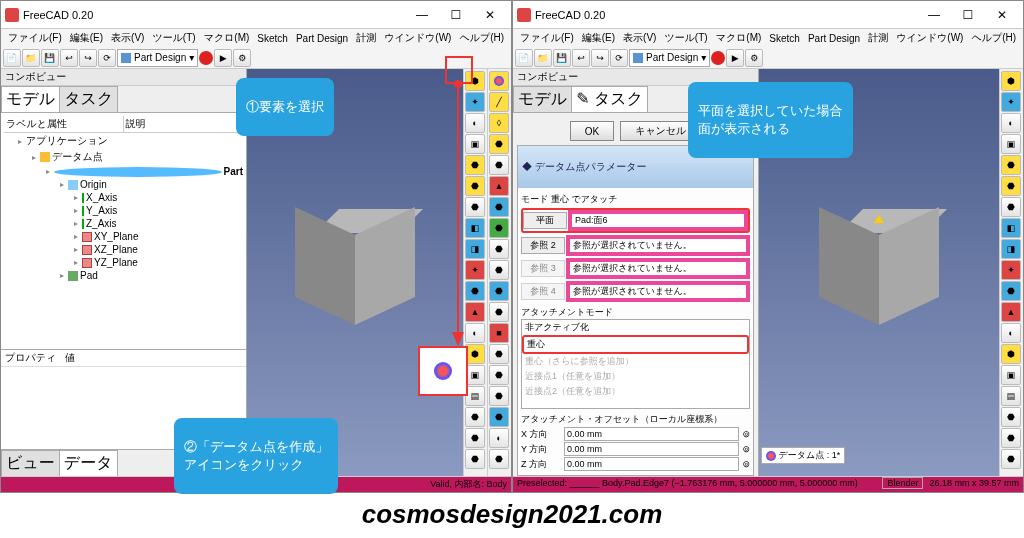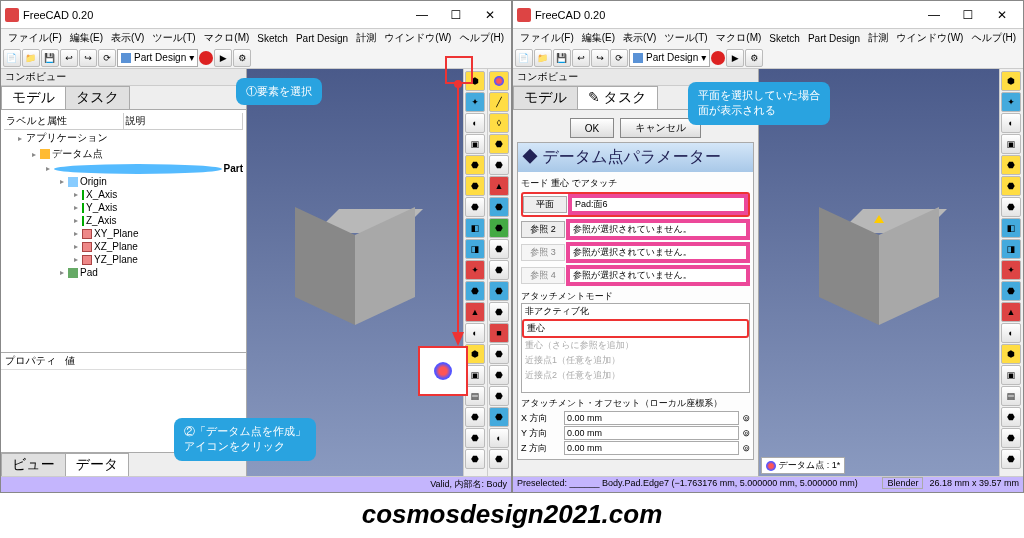--- a/index.html
+++ b/index.html
@@ -15,21 +15,21 @@
   .menubar span { padding: 0 3px; }
   .toolbar { height: 22px; display: flex; gap: 1px; align-items: center; padding: 0 2px; background: #f4f4f4; border-bottom: 1px solid #ccc; }
   .tbtn { width: 18px; height: 18px; border: 1px solid #bbb; background: linear-gradient(#fff,#e4e4e4); border-radius: 2px; display: flex; align-items: center; justify-content: center; font-size: 9px; }
   .wbdrop { display: flex; align-items: center; border: 1px solid #aaa; background: #fff; height: 18px; padding: 0 3px; font-size: 10px; gap: 3px; }
   .wbdrop .sq { width: 10px; height: 10px; background: #5a92d6; }
   .recbtn { width: 14px; height: 14px; border-radius: 50%; background: #d22; }
   .body { flex: 1; display: flex; min-height: 0; }
   .leftcol { width: 246px; display: flex; flex-direction: column; border-right: 1px solid #aaa; background: #f4f4f4; }
   .panelhdr { font-size: 10px; padding: 1px 4px; background: #e8e8e8; border-bottom: 1px solid #ccc; }
   .tabs { display: flex; background: #eee; border-bottom: 1px solid #aaa; }
-  .tab { padding: 2px 10px; font-size: 14px; border: 1px solid #aaa; border-bottom: none; background: #fff; margin-right: -1px; }
+  .tab { padding: 2px 4px; font-size: 16px; border: 1px solid #aaa; border-bottom: none; background: #fff; margin-right: -1px; }
   .tab.inact { background: #e0e0e0; }
   .tree { flex: 1; background: #fff; overflow: auto; padding: 3px; font-size: 10px; }
   .tree .hdr { display: flex; border-bottom: 1px solid #ccc; }
   .tree .hdr span { flex: 1; padding: 1px 2px; border-right: 1px solid #ccc; }
   .tree ul { list-style: none; padding-left: 14px; }
   .tree li { padding: 1px 0; display: flex; align-items: center; gap: 2px; }
   .tree li::before { content: "▸"; font-size: 8px; color: #888; margin-right: 2px; }
   .ticon { width: 10px; height: 10px; display: inline-block; }
   .ticon.doc { background: #fb3; }
   .ticon.body { background: #5bf; border-radius: 50%; }
@@ -46,40 +46,40 @@
   .cube { position: absolute; top: 50%; left: 50%; width: 120px; height: 120px; transform: translate(-50%,-55%); }
   .cube .top { position: absolute; width: 84px; height: 48px; background: #b8b8b8; transform: skewX(-45deg) scaleY(0.5); top: -10px; left: 32px; }
   .cube .left { position: absolute; width: 60px; height: 90px; background: #888; top: 14px; left: 0; transform: skewY(25deg); }
   .cube .right { position: absolute; width: 60px; height: 90px; background: #a8a8a8; top: 14px; left: 60px; transform: skewY(-25deg); }
   .vtool { width: 24px; background: #f0f0f0; border-left: 1px solid #ccc; display: flex; flex-direction: column; gap: 1px; padding: 2px 1px; overflow: hidden; }
   .vbtn { width: 20px; height: 20px; border: 1px solid #bbb; background: linear-gradient(#fff,#e4e4e4); border-radius: 2px; font-size: 9px; display: flex; align-items: center; justify-content: center; }
   .vbtn.y { background: #fd4; }
   .vbtn.b { background: #4ad; }
   .vbtn.r { background: #d44; }
   .vbtn.g { background: #4a4; }
-  .status { height: 16px; background: #c4b5fd; border-top: 1px solid #ccc; font-size: 9px; padding: 1px 4px; display: flex; }
+  .status { height: 16px; background: #be185d; border-top: 1px solid #ccc; font-size: 9px; padding: 1px 4px; display: flex; }
   .status span:last-child { margin-left: auto; }
   
   .taskpanel { background: #f0f0f0; padding: 4px; font-size: 10px; flex: 1; overflow: auto; }
   .tpbtns { display: flex; gap: 6px; justify-content: center; margin: 4px 0; }
   .tpbtn { padding: 2px 14px; border: 1px solid #888; background: linear-gradient(#fff,#ddd); font-size: 10px; }
   .tpgroup { border: 1px solid #aaa; background: #fdfdfd; margin: 2px 0; }
-  .tpgrouphdr { background: linear-gradient(#d4e6f8,#a8c8e8); padding: 4px 4px; font-size: 16px; color: #225; }
+  .tpgrouphdr { background: linear-gradient(#d4e6f8,#a8c8e8); padding: 14px 4px; font-size: 10px; color: #225; }
   .tpcontent { padding: 3px; }
   .refrow { display: flex; gap: 1px; margin: 2px 0; align-items: center; }
   .refbtn { width: 44px; padding: 1px 0; border: 1px solid #aaa; background: #eee; text-align: center; font-size: 9px; }
   .refval { flex: 1; border: 4px solid #ec4899; background: #fff; padding: 0 3px; font-size: 9px; min-height: 14px; }
   .redbox { border: 2px solid #e33 !important; border-radius: 3px; }
   .attmode { border: 1px solid #aaa; background: #fff; height: 90px; overflow: auto; font-size: 9px; }
   .attmode div { padding: 1px 3px; }
   .attmode .dis { color: #aaa; }
   .offrow { display: flex; gap: 3px; align-items: center; margin: 1px 0; font-size: 9px; }
   .offrow label { width: 40px; }
   .offrow input { flex: 1; border: 1px solid #aaa; padding: 0 2px; font-size: 9px; height: 14px; }
-  .callout { position: absolute; background: #29a3e0; color: #fff; padding: 6px 10px; font-size: 11px; border-radius: 8px; font-weight: 500; z-index: 30; white-space: nowrap; }
+  .callout { position: absolute; background: #29a3e0; color: #fff; padding: 20px 10px; font-size: 13px; border-radius: 8px; font-weight: 500; z-index: 30; white-space: nowrap; }
   .callout::after { content: ""; position: absolute; }
   .footer { text-align: center; font-size: 26px; font-weight: bold; font-style: italic; padding: 6px; }
   .redsq { border: 2px solid #e33; position: absolute; z-index: 25; }
   .arrow { position: absolute; z-index: 26; }
   .datum-dot-ico { width: 10px; height: 10px; border-radius: 50%; background: radial-gradient(#f55 30%, #55f 60%); }
   .tri { position: absolute; width: 0; height: 0; border-left: 5px solid transparent; border-right: 5px solid transparent; border-bottom: 8px solid #fc0; }
 </style>
 </head>
 <body>
 
@@ -355,21 +355,21 @@
           </div>
         </div>
       </div>
       <div class="view3d">
         <div class="cube">
           <div class="top"></div>
             <div class="left"></div>
             <div class="right"></div>
           <div class="tri" style="top:8px;left:55px"></div>
         </div>
-        <div style="position:absolute;bottom:2px;left:2px;background:#fff;border:1px solid #aaa;padding:1px 4px;font-size:9px">
+        <div style="position:absolute;bottom:12px;left:2px;background:#fff;border:1px solid #aaa;padding:1px 4px;font-size:9px">
           <span class="datum-dot-ico" style="display:inline-block;vertical-align:middle"></span>
           <span>データム点 : 1*</span>
         </div>
       </div>
       <div class="vtool">
         <div class="vbtn y">⬢</div>
         <div class="vbtn b">✦</div>
         <div class="vbtn">◐</div>
         <div class="vbtn">▣</div>
         <div class="vbtn y">⬣</div>

